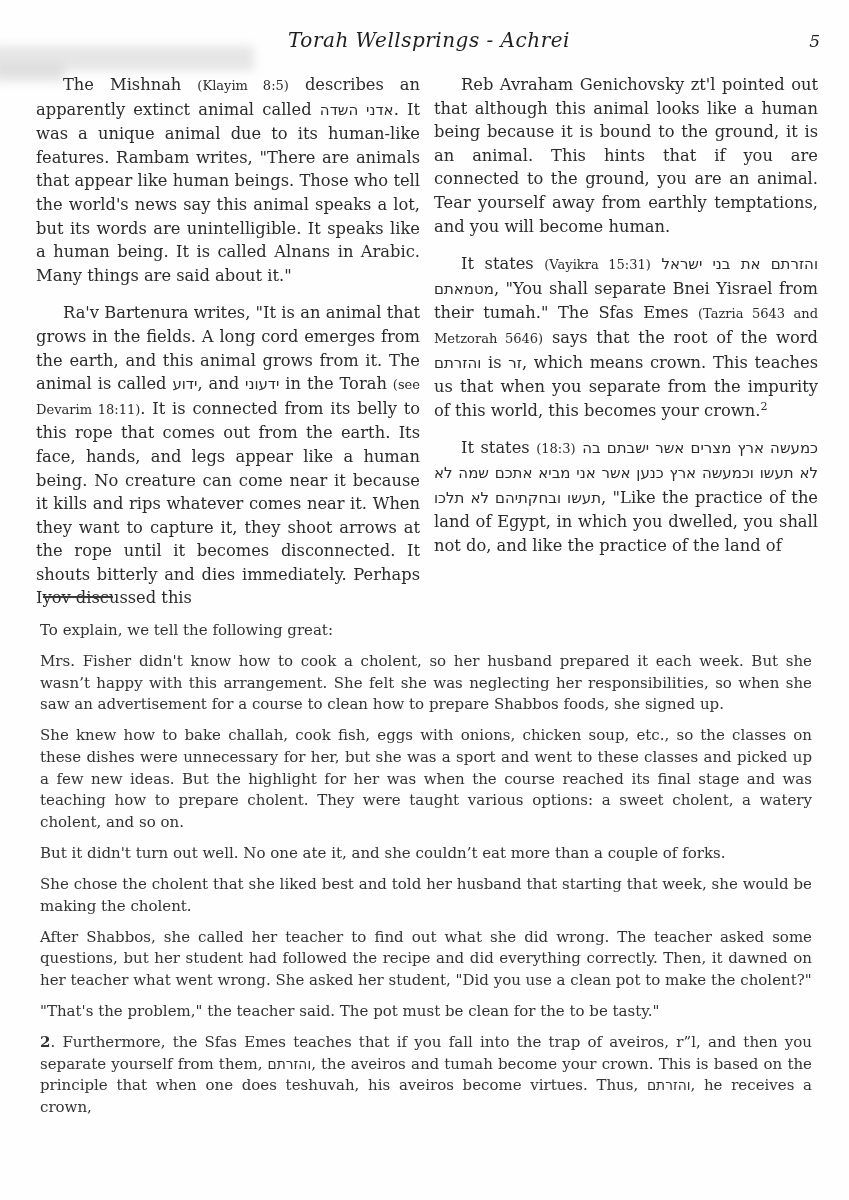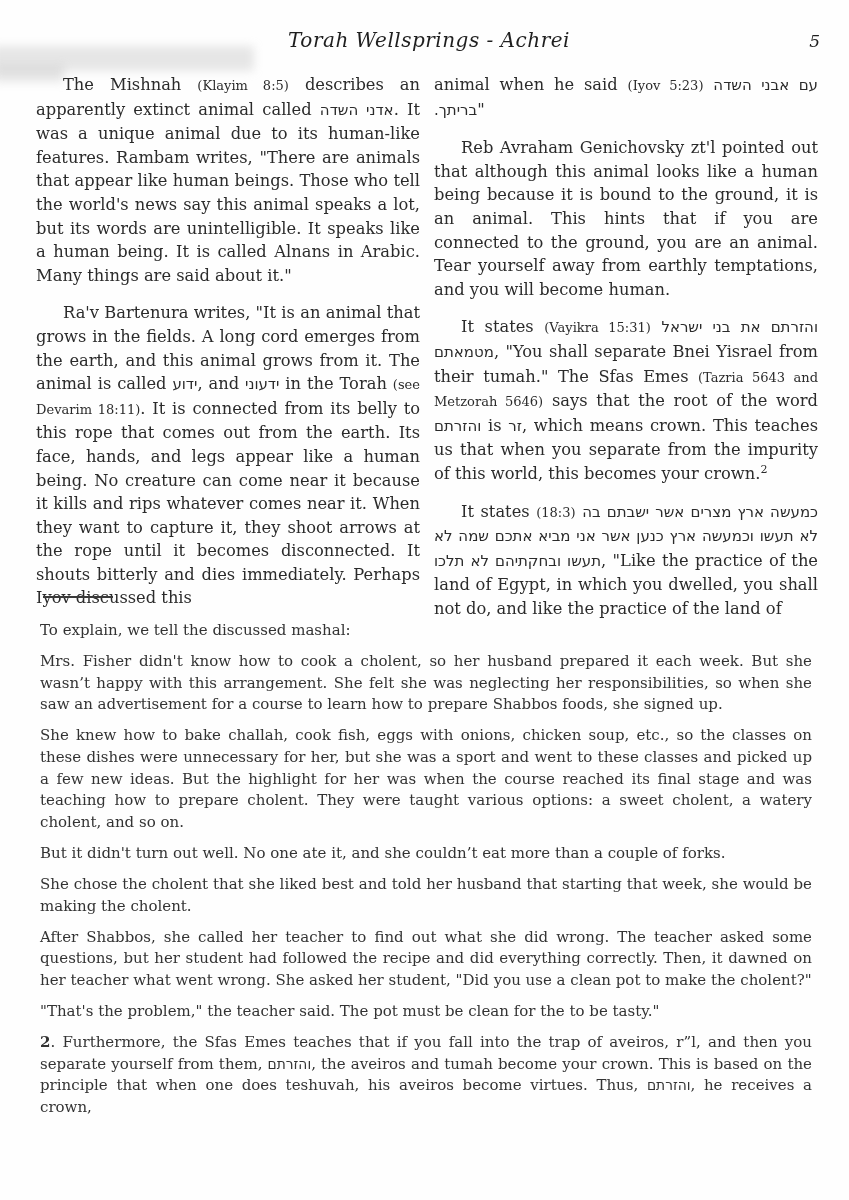--- a/index.html
+++ b/index.html
@@ -79,31 +79,30 @@
 
   <div class="header-title">Torah Wellsprings - Achrei</div>
   <div class="page-number">5</div>
 
   <div class="columns">
     <div class="col">
         <p class="indent"><span>The Mishnah </span><span class="cite">(Klayim 8:5)</span><span> describes an apparently extinct animal called </span><span class="heb" dir="rtl">אדני השדה</span><span>. It was a unique animal due to its human-like features. Rambam writes, "There are animals that appear like human beings. Those who tell the world's news say this animal speaks a lot, but its words are unintelligible. It speaks like a human being. It is called Alnans in Arabic. Many things are said about it."</span></p>
         <p class="indent"><span>Ra'v Bartenura writes, "It is an animal that grows in the fields. A long cord emerges from the earth, and this animal grows from it. The animal is called </span><span class="heb" dir="rtl">ידוע</span><span>, and </span><span class="heb" dir="rtl">ידעוני</span><span> in the Torah </span><span class="cite">(see Devarim 18:11)</span><span>. It is connected from its belly to this rope that comes out from the earth. Its face, hands, and legs appear like a human being. No creature can come near it because it kills and rips whatever comes near it. When they want to capture it, they shoot arrows at the rope until it becomes disconnected. It shouts bitterly and dies immediately. Perhaps Iyov discussed this</span></p>
       </div>
     <div class="col">
-        <p><span>animal when he said </span><span class="cite">(Iyov 5:23)</span><span> </span><span class="heb" dir="rtl">עם אבני השדה בריתך.</span><span>"</span></p>
         <p class="indent"><span>Reb Avraham Genichovsky zt'l pointed out that although this animal looks like a human being because it is bound to the ground, it is an animal. This hints that if you are connected to the ground, you are an animal. Tear yourself away from earthly temptations, and you will become human.</span></p>
         <p class="indent"><span>It states </span><span class="cite">(Vayikra 15:31)</span><span> </span><span class="heb" dir="rtl">והזרתם את בני ישראל מטמאתם</span><span>, "You shall separate Bnei Yisrael from their tumah." The Sfas Emes </span><span class="cite">(Tazria 5643 and Metzorah 5646)</span><span> says that the root of the word </span><span class="heb" dir="rtl">והזרתם</span><span> is </span><span class="heb" dir="rtl">זר</span><span>, which means crown. This teaches us that when you separate from the impurity of this world, this becomes your crown.</span><sup>2</sup></p>
         <p class="indent"><span>It states </span><span class="cite">(18:3)</span><span> </span><span class="heb" dir="rtl">כמעשה ארץ מצרים אשר ישבתם בה לא תעשו וכמעשה ארץ כנען אשר אני מביא אתכם שמה לא תעשו ובחקתיהם לא תלכו</span><span>, "Like the practice of the land of Egypt, in which you dwelled, you shall not do, and like the practice of the land of</span></p>
       </div>
   </div>
 
   <div class="footnote-rule"></div>
   <div class="footnotes">
-      <p><span>To explain, we tell the discussed mashal:</span></p>
-      <p><span>Mrs. Fisher didn't know how to cook a cholent, so her husband prepared it each week. But she wasn’t happy with this arrangement. She felt she was neglecting her responsibilities, so when she saw an advertisement for a course to learn how to prepare Shabbos foods, she signed up.</span></p>
+      <p><span>To explain, we tell the following great:</span></p>
+      <p><span>Mrs. Fisher didn't know how to cook a cholent, so her husband prepared it each week. But she wasn’t happy with this arrangement. She felt she was neglecting her responsibilities, so when she saw an advertisement for a course to clean how to prepare Shabbos foods, she signed up.</span></p>
       <p><span>She knew how to bake challah, cook fish, eggs with onions, chicken soup, etc., so the classes on these dishes were unnecessary for her, but she was a sport and went to these classes and picked up a few new ideas. But the highlight for her was when the course reached its final stage and was teaching how to prepare cholent. They were taught various options: a sweet cholent, a watery cholent, and so on.</span></p>
       <p><span>But it didn't turn out well. No one ate it, and she couldn’t eat more than a couple of forks.</span></p>
       <p><span>She chose the cholent that she liked best and told her husband that starting that week, she would be making the cholent.</span></p>
       <p><span>After Shabbos, she called her teacher to find out what she did wrong. The teacher asked some questions, but her student had followed the recipe and did everything correctly. Then, it dawned on her teacher what went wrong. She asked her student, "Did you use a clean pot to make the cholent?"</span></p>
       <p><span>"That's the problem," the teacher said. The pot must be clean for the to be tasty."</span></p>
       <p><span class="b">2</span><span>. Furthermore, the Sfas Emes teaches that if you fall into the trap of aveiros, r”l, and then you separate yourself from them, </span><span class="heb" dir="rtl">והזרתם</span><span>, the aveiros and tumah become your crown. This is based on the principle that when one does teshuvah, his aveiros become virtues. Thus, </span><span class="heb" dir="rtl">והזרתם</span><span>, he receives a crown, </span></p>
     </div>
 </div>
 
 </body></html>

